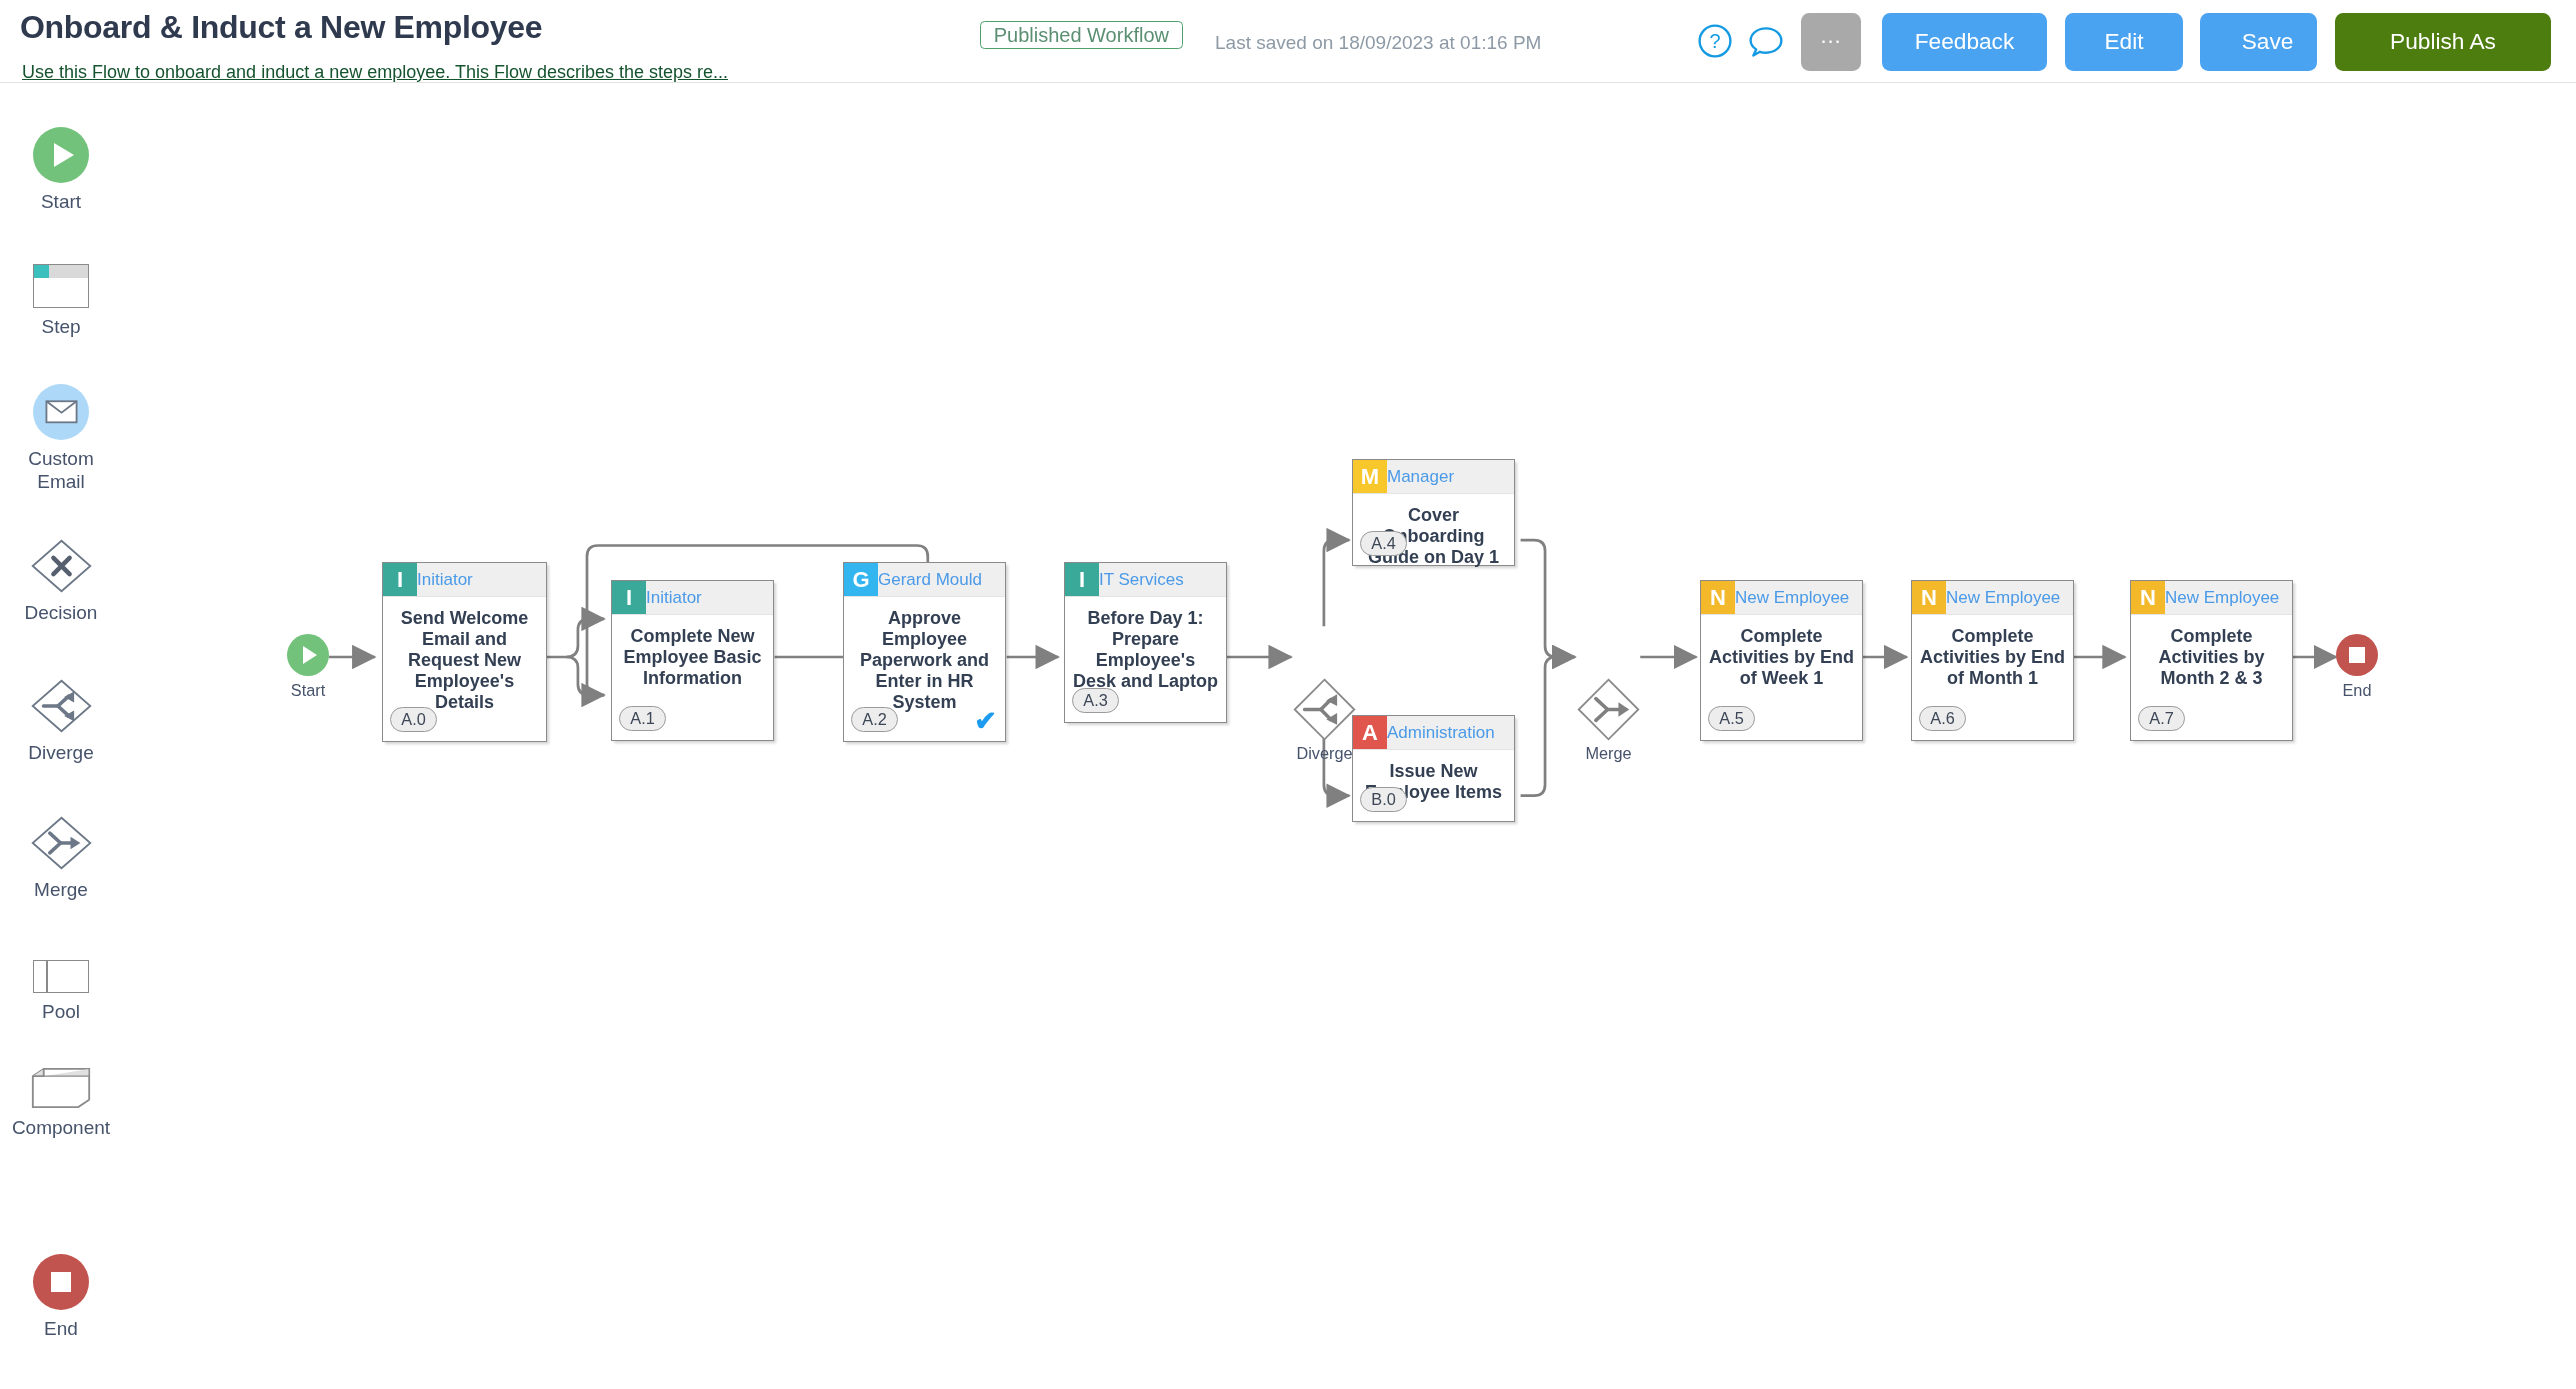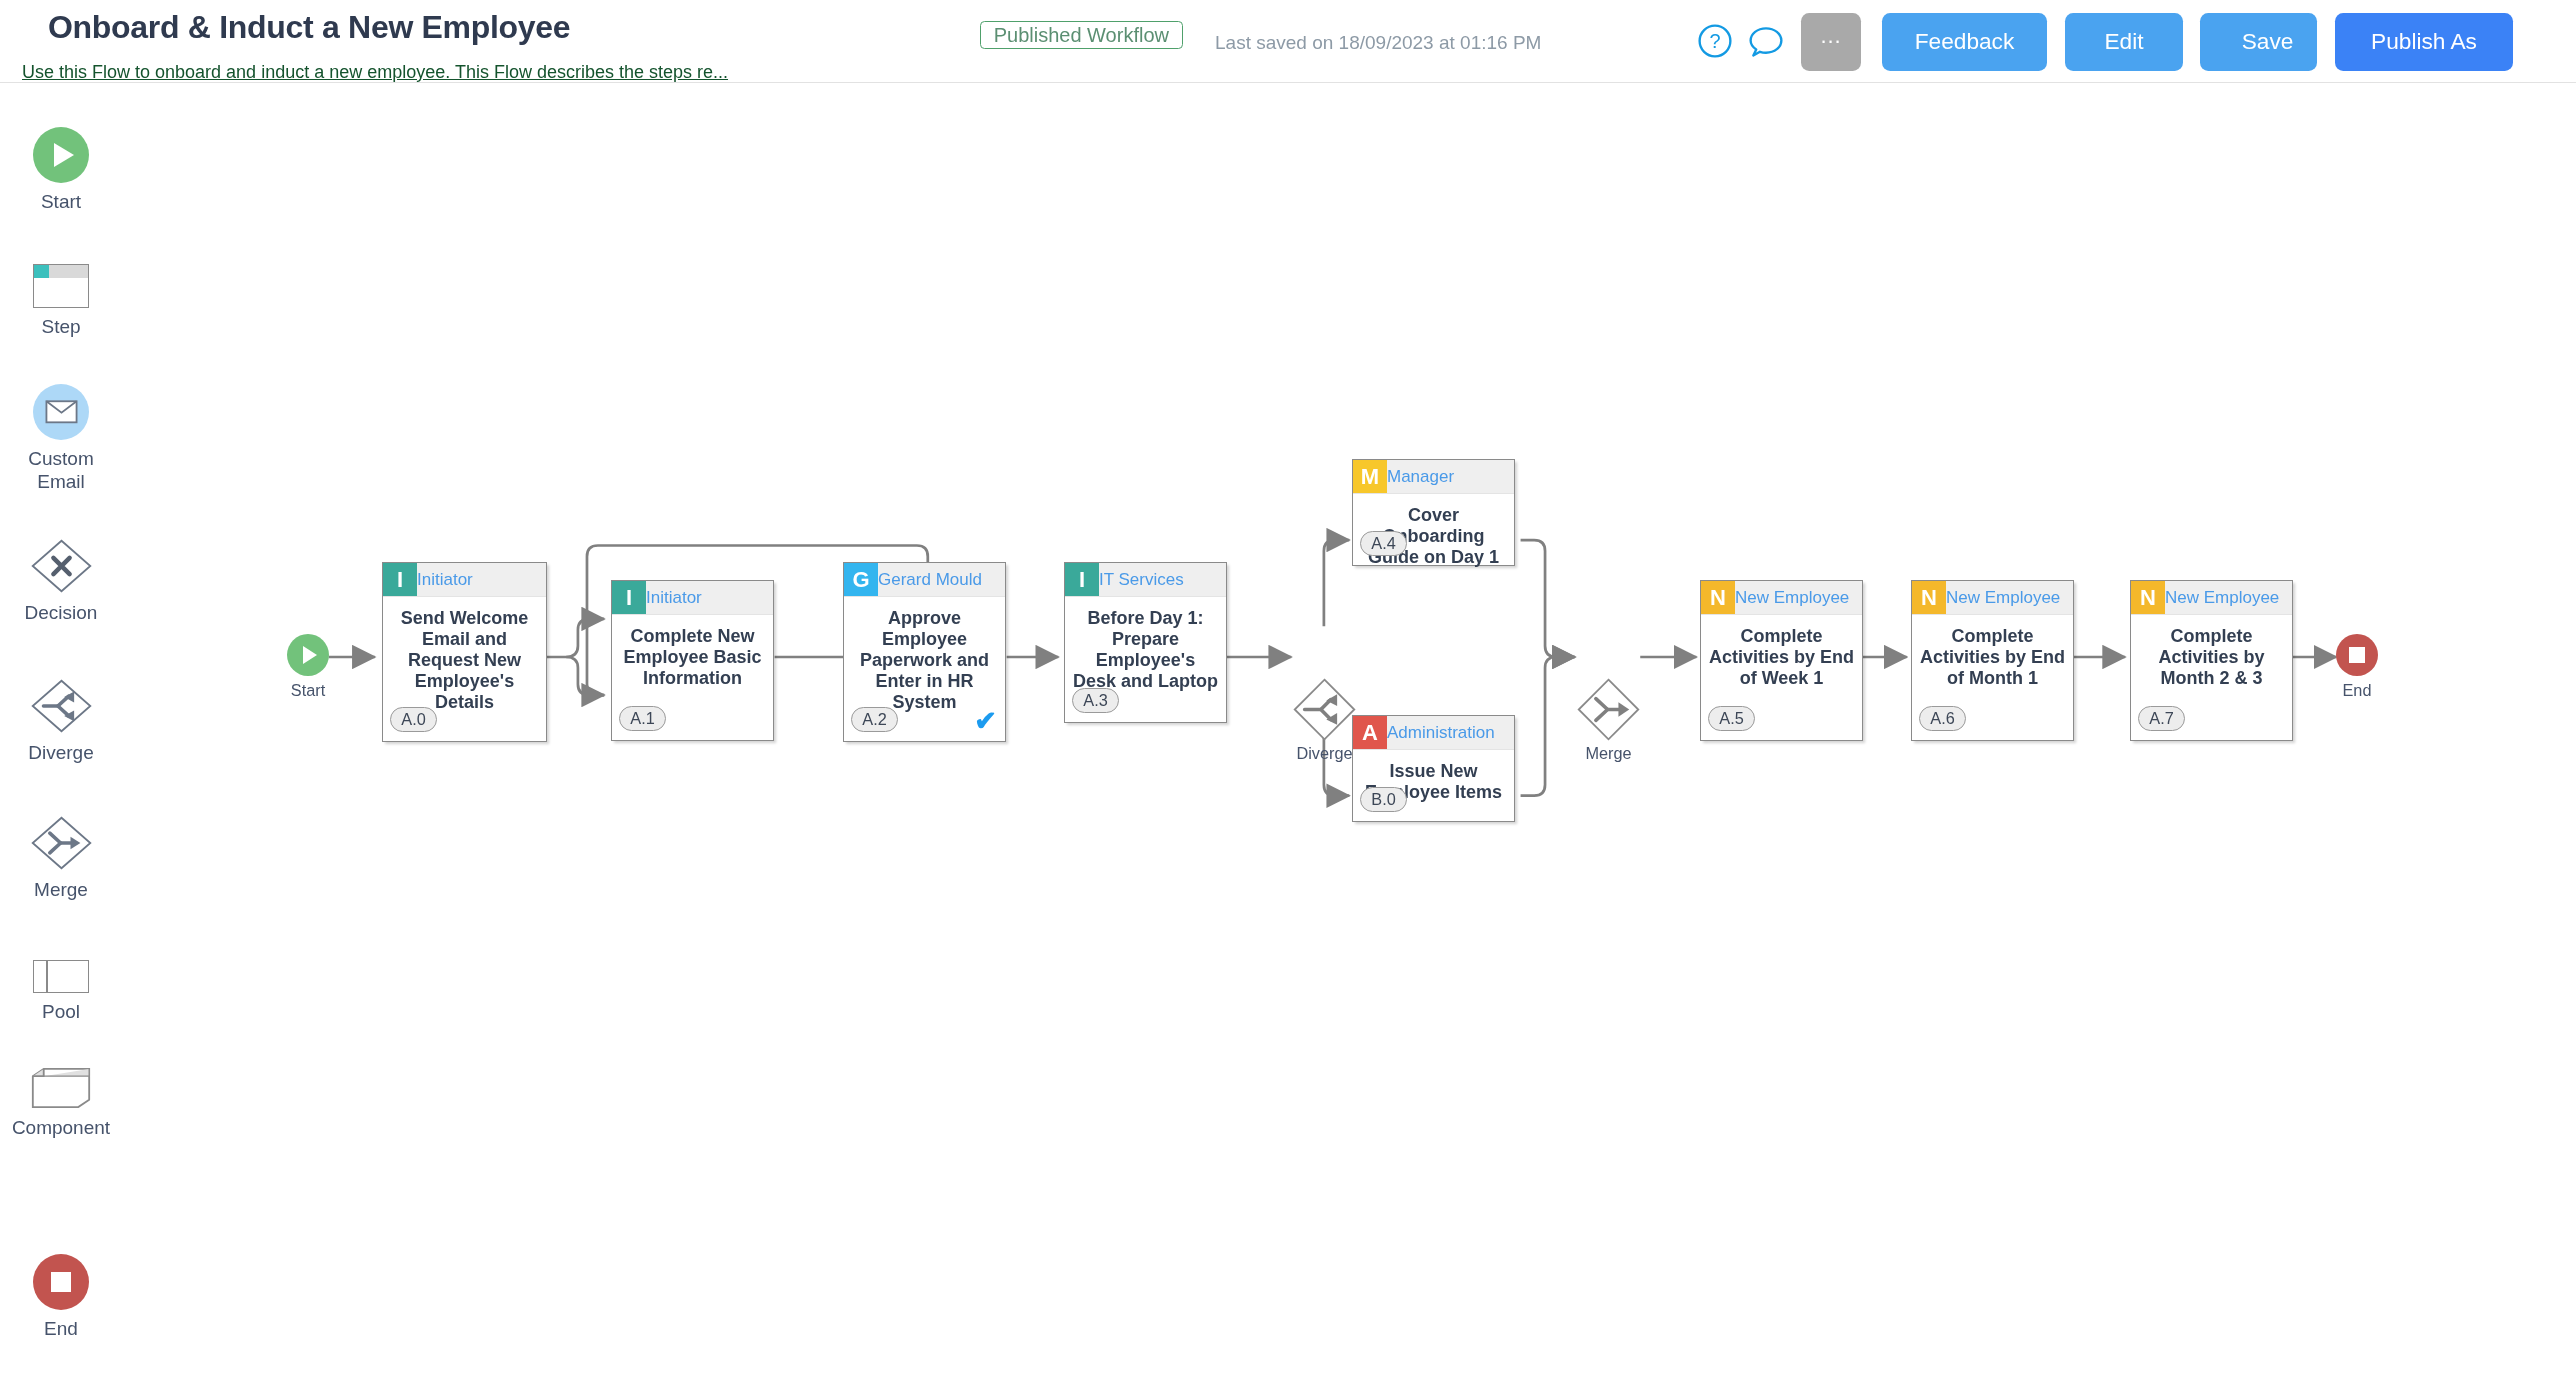--- a/index.html
+++ b/index.html
@@ -14,21 +14,21 @@
   
   #header {
     position: absolute; top: 0; left: 0;
     width: 2576px; height: 83px;
     background: #ffffff;
     border-bottom: 0.9px solid #e2e2e2;
   }
   #page-title {
     position: absolute; left: 20px; top: 9px;
     font-size: 32px; font-weight: 700; color: #2f3a4f;
-    letter-spacing: -0.3px; white-space: nowrap; margin-left: 28px;
+    letter-spacing: -0.3px; white-space: nowrap;
   }
   #page-subtitle {
     position: absolute; left: 22px; top: 62px;
     font-size: 18px; color: #14532d; white-space: nowrap; text-decoration: underline;
   }
   #published-badge {
     position: absolute; left: 980px; top: 21px;
     height: 28px; padding: 0 12.7px;
     display: flex; align-items: center;
     border: 1.8px solid #4fa06b; border-radius: 4.5px;
@@ -57,21 +57,21 @@
   .hdr-btn {
     position: absolute; top: 12.7px; height: 58px;
     border: none; border-radius: 8.2px; cursor: pointer;
     color: #ffffff; font-size: 22.7px;
     font-family: "Liberation Sans", sans-serif;
     display: flex; align-items: center; justify-content: center;
   }
   #feedback-button { left: 1882px; width: 165px; background: #4aa3f0; }
   #edit-button     { left: 2065px; width: 118px; background: #4aa3f0; }
   #save-button     { left: 2200px; width: 117px; background: #4aa3f0; padding-left: 24px; }
-  #publish-button  { left: 2335px; width: 178px; background: #3b82f6; }
+  #publish-button  { left: 2335px; width: 216px; background: #4d7c0f; }
 
   
   #palette { position: absolute; left: 0; top: 83px; width: 122px; height: 1306px; }
   .pal-item {
     position: absolute; left: 0; width: 122px;
     display: flex; flex-direction: column; align-items: center;
     cursor: pointer;
   }
   .pal-label {
     margin-top: 8.2px; font-size: 19px; color: #46536b;

